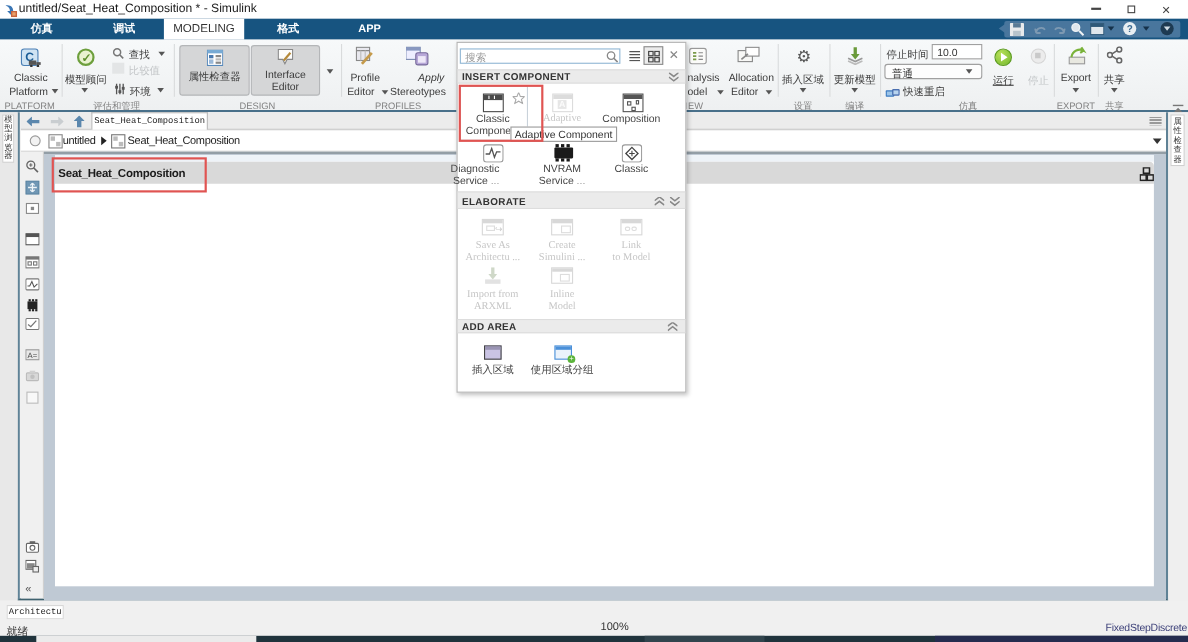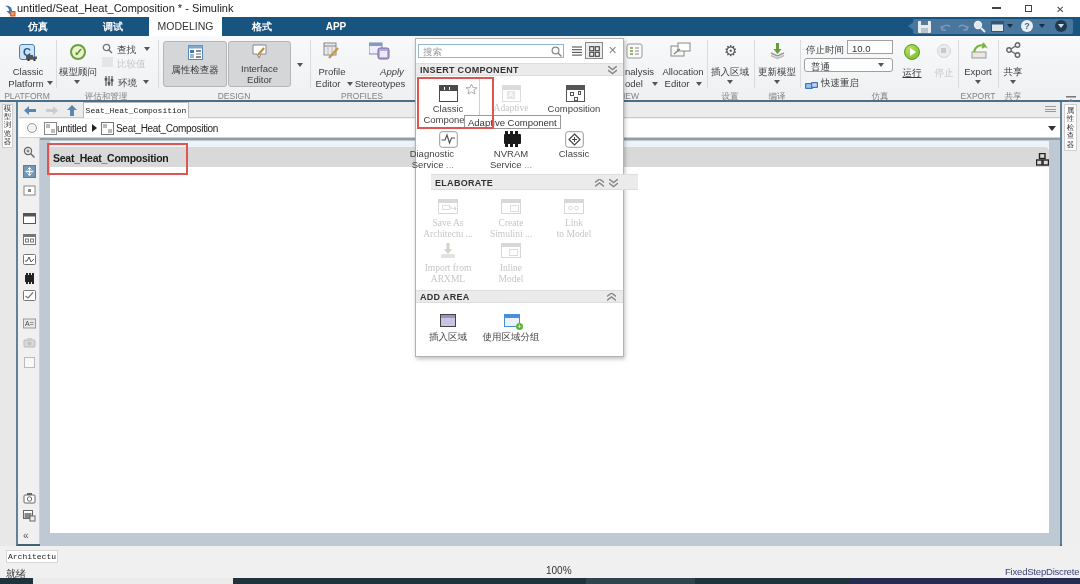--- a/index.html
+++ b/index.html
@@ -481,21 +481,21 @@
     <rect x="14" y="13" width="3" height="3" fill="#1a1a1a"></rect>
   </svg>
 <div class="pitem" style="left:481px;top:148px;">NVRAM<br>Service <span style="color:#999;">...</span></div>
 <svg class="abs" style="left:565px;top:131px;" width="19" height="17">
     <rect x="0.7" y="0.7" width="17.6" height="15.6" rx="2.5" fill="#fff" stroke="#999"></rect>
     <path d="M9.5 3 L15 8.5 L9.5 14 L4 8.5 Z" fill="none" stroke="#444" stroke-width="1.2"></path>
     <path d="M7 8.5 L12 8.5 M9.5 6 L9.5 11" stroke="#444" stroke-width="1"></path>
   </svg>
 <div class="pitem" style="left:544px;top:148px;">Classic</div>
 
-<div class="phead" style="top:174px;left:431px;height:16px;line-height:16px;">ELABORATE</div>
+<div class="phead" style="top:174px;left:416px;height:16px;line-height:16px;">ELABORATE</div>
 <svg class="abs" style="left:595px;top:179px;" width="9" height="9">
     <path d="M0 3.5 L4.5 0 L9 3.5" fill="none" stroke="#888" stroke-width="1.4"></path>
     <path d="M0 7.5 L4.5 4 L9 7.5" fill="none" stroke="#888" stroke-width="1.4"></path>
   </svg>
 <svg class="abs" style="left:609px;top:179px;" width="9" height="9">
     <path d="M0 0 L4.5 3.5 L9 0" fill="none" stroke="#888" stroke-width="1.4"></path>
     <path d="M0 4 L4.5 7.5 L9 4" fill="none" stroke="#888" stroke-width="1.4"></path>
   </svg>
 
 <div class="abs" style="left:438px;top:199px;width:20px;height:15px;border:1.5px solid #d8d8d8;background:#fff;">

